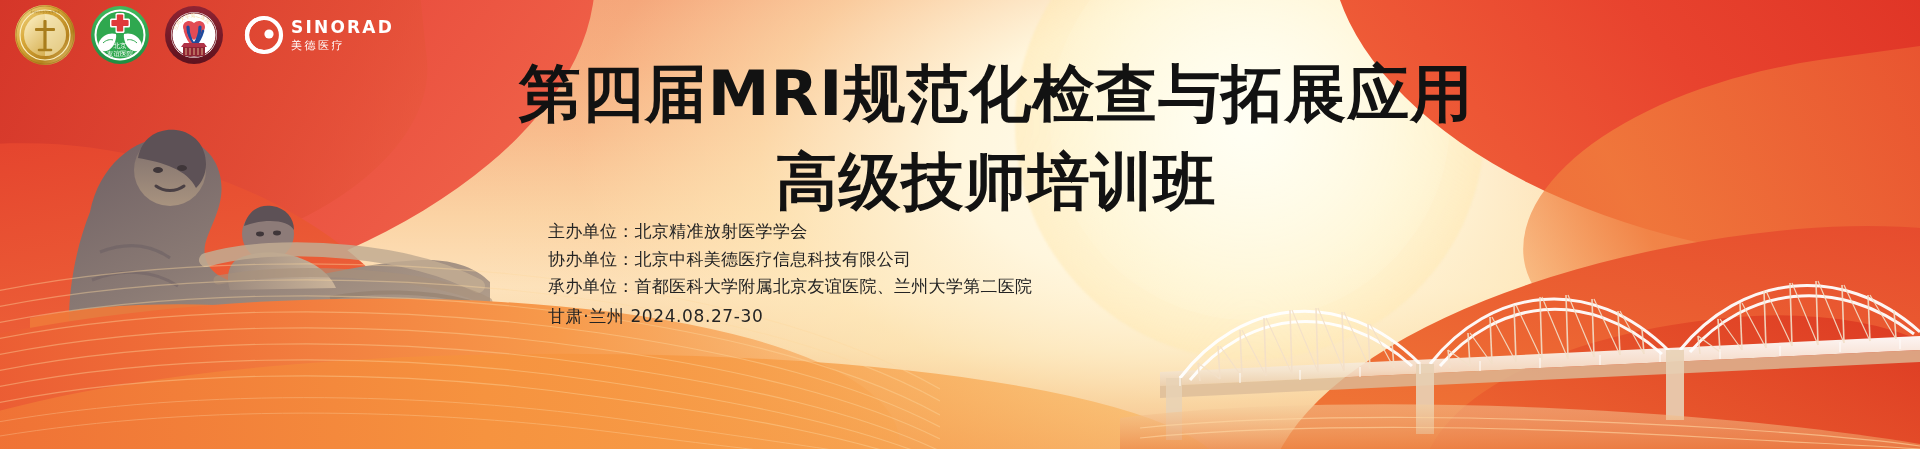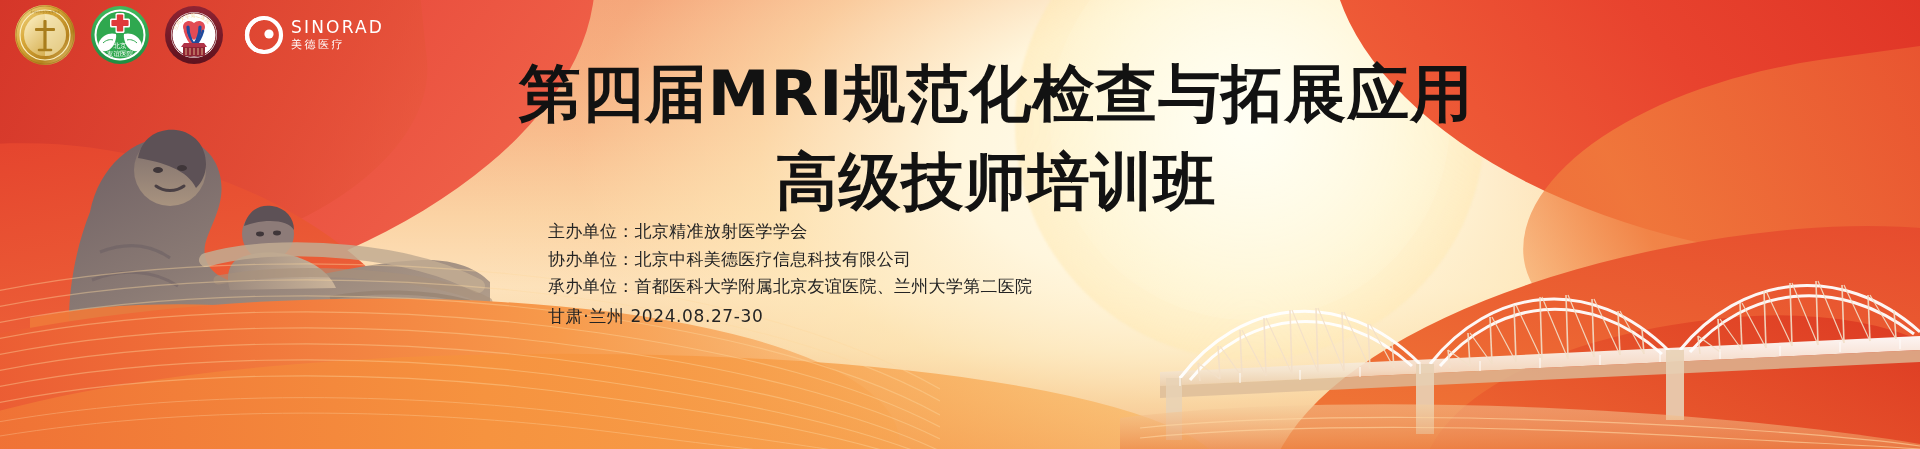--- a/index.html
+++ b/index.html
@@ -115,26 +115,26 @@
   .logos{
     position:absolute; left:14px; top:4px;
     display:flex; align-items:center; gap:14px;
     z-index:8;
   }
   .logo{ position:relative; }
   .logo svg{ display:block; }
   .logo-sinorad{ display:flex; align-items:center; gap:7px; margin-left:6px; }
   .sinorad-text{ display:flex; flex-direction:column; line-height:1; }
   .sinorad-en{
-    color:#ffffff; font-size:17px; font-weight:normal; letter-spacing:2.2px;
+    color:#ffffff; font-size:17px; font-weight:bold; letter-spacing:2.2px;
     font-family:"DejaVu Sans",sans-serif;
   }
   .sinorad-cn{
     color:#ffffff; font-size:11px; letter-spacing:2.5px; margin-top:4px;
-    font-family:Liberation Mono, monospace;
+    font-family:Liberation Sans, sans-serif;
   }
 
   
   .title-wrap{
     position:absolute; left:16px; right:0; top:62px;
     text-align:center; z-index:9;
     padding-left:56px;
   }
   .title-1, .title-2{
     color:#121212;

